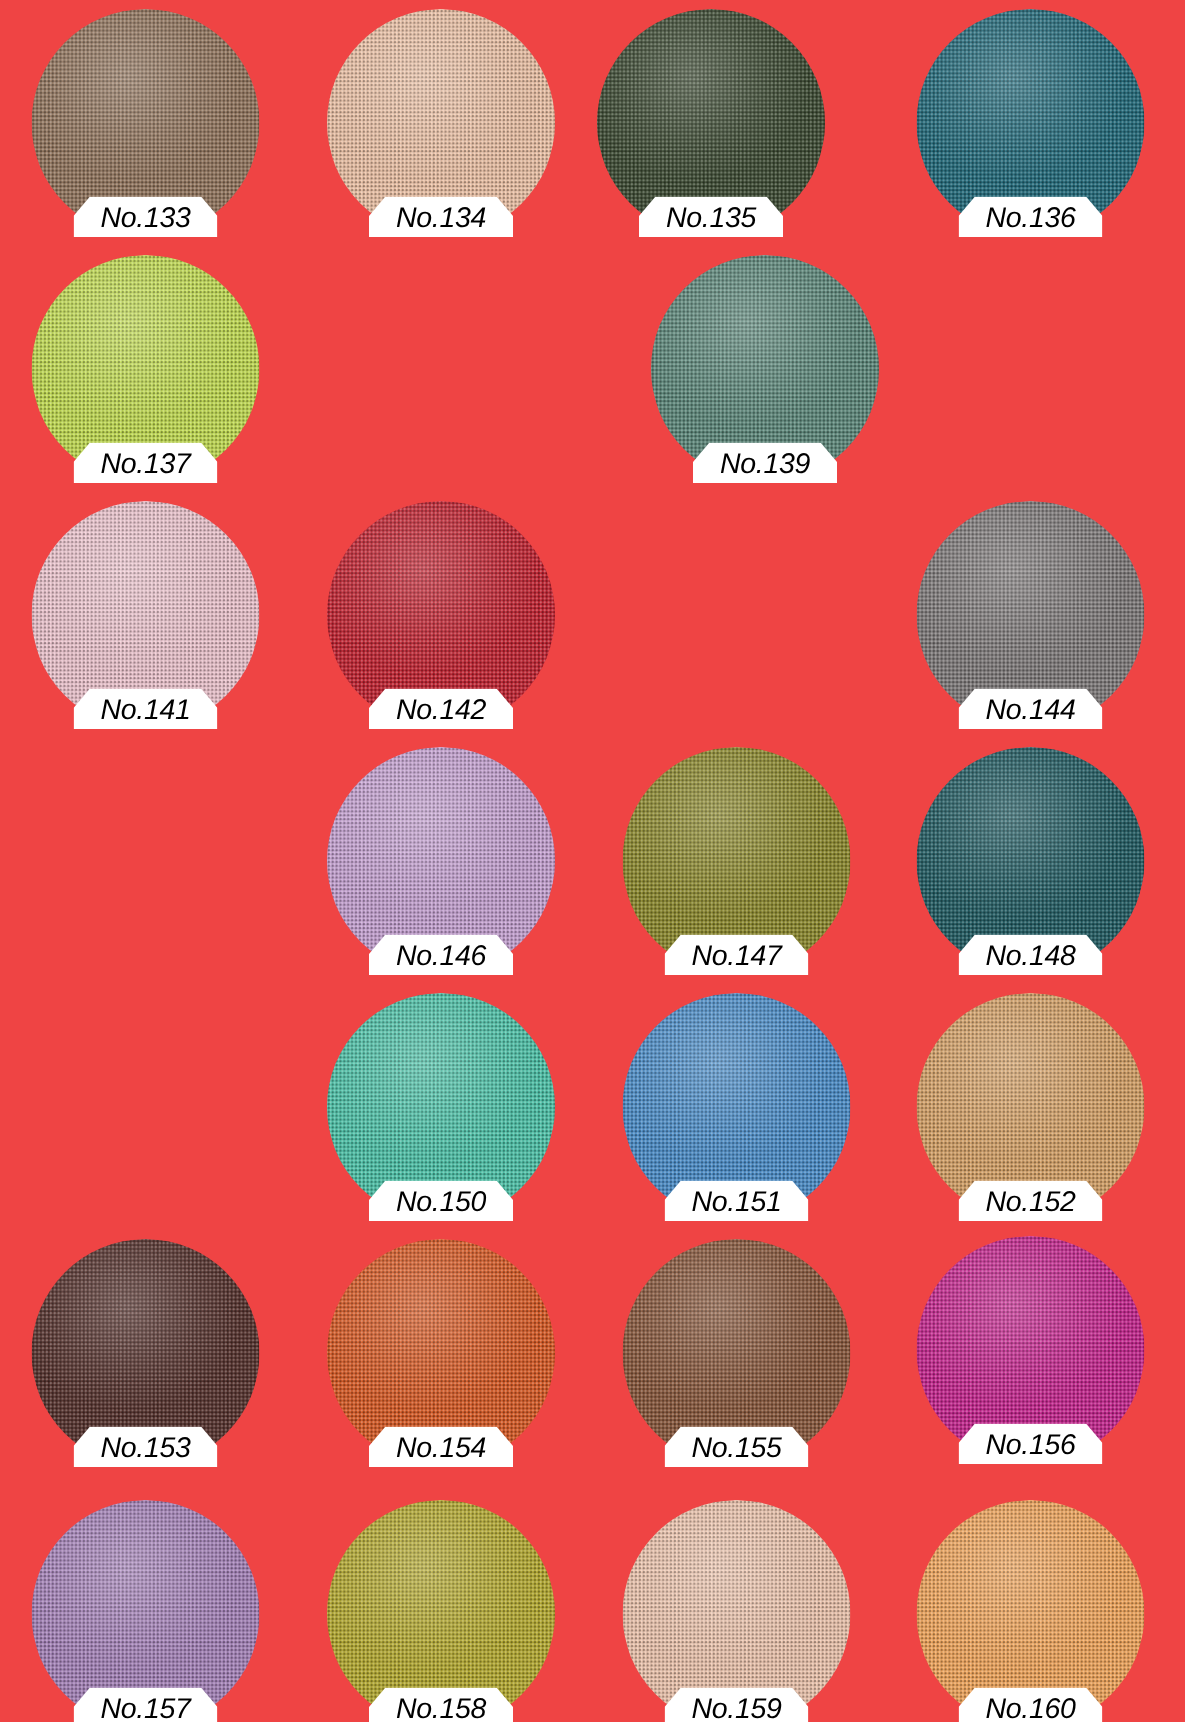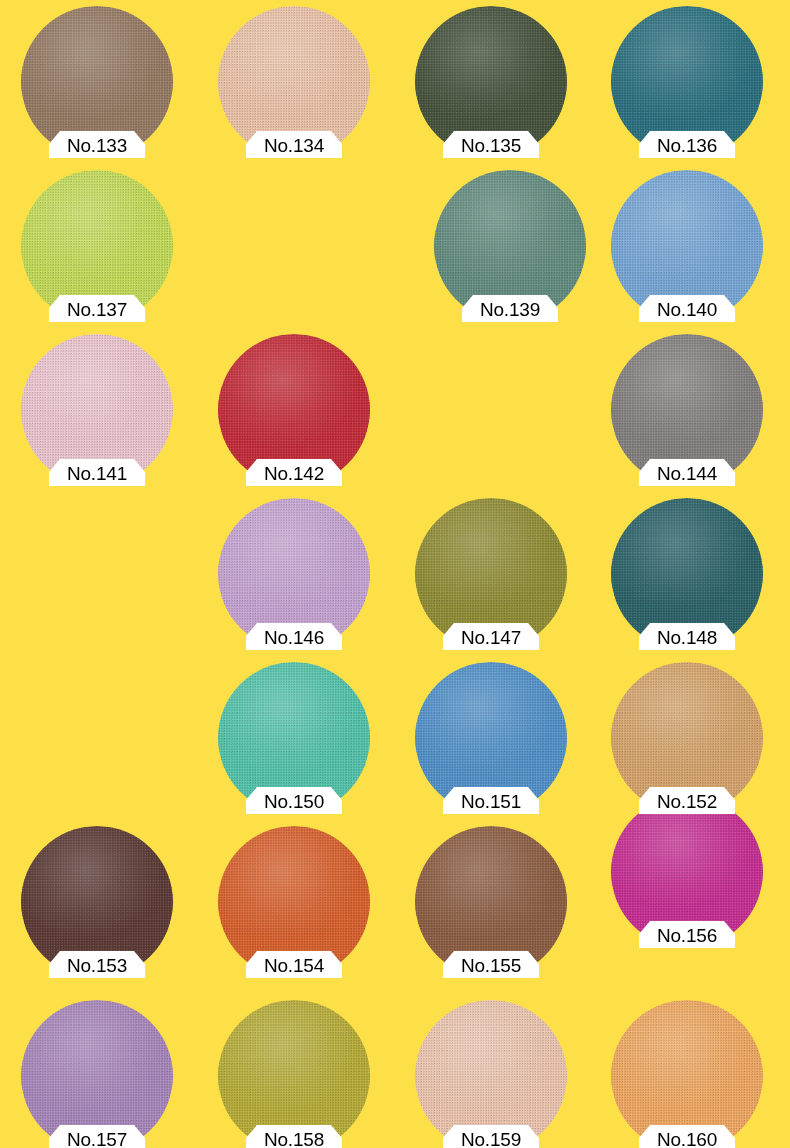--- a/index.html
+++ b/index.html
@@ -11,21 +11,22 @@
     width: 790px;
     height: 1148px;
     overflow: hidden;
     font-family: "Liberation Sans", sans-serif;
   }
 
   #swatch-sheet {
     position: relative;
     width: 790px;
     height: 1148px;
-    background: #fde047;
+    background: #ef4444;
+    font-style: italic;
   }
 
   .swatch-cell {
     position: absolute;
     width: 152px;
     height: 152px;
   }
 
   
   .swatch-disc {
@@ -124,21 +125,21 @@
     </div>
     <div class="swatch-cell" style="left: 218px; top: 6px; width: 152px; height: 152px;">
       <div class="swatch-disc" style="background: rgb(241, 197, 168);">
         <div class="swatch-texture"></div>
         <div class="swatch-shade"></div>
       </div>
       <div class="swatch-notch">
         <span class="swatch-label">No.134</span>
       </div>
     </div>
-    <div class="swatch-cell" style="left: 415px; top: 6px; width: 152px; height: 152px;">
+    <div class="swatch-cell" style="left: 398px; top: 6px; width: 152px; height: 152px;">
       <div class="swatch-disc" style="background: rgb(60, 75, 50);">
         <div class="swatch-texture"></div>
         <div class="swatch-shade"></div>
       </div>
       <div class="swatch-notch">
         <span class="swatch-label">No.135</span>
       </div>
     </div>
     <div class="swatch-cell" style="left: 611px; top: 6px; width: 152px; height: 152px;">
       <div class="swatch-disc" style="background: rgb(32, 107, 124);">
@@ -160,29 +161,20 @@
     </div>
     <div class="swatch-cell" style="left: 434px; top: 170px; width: 152px; height: 152px;">
       <div class="swatch-disc" style="background: rgb(93, 138, 124);">
         <div class="swatch-texture"></div>
         <div class="swatch-shade"></div>
       </div>
       <div class="swatch-notch">
         <span class="swatch-label">No.139</span>
       </div>
     </div>
-    <div class="swatch-cell" style="left: 611px; top: 170px; width: 152px; height: 152px;">
-      <div class="swatch-disc" style="background: rgb(115, 167, 218);">
-        <div class="swatch-texture"></div>
-        <div class="swatch-shade"></div>
-      </div>
-      <div class="swatch-notch">
-        <span class="swatch-label">No.140</span>
-      </div>
-    </div>
     <div class="swatch-cell" style="left: 21px; top: 334px; width: 152px; height: 152px;">
       <div class="swatch-disc" style="background: rgb(242, 200, 210);">
         <div class="swatch-texture"></div>
         <div class="swatch-shade"></div>
       </div>
       <div class="swatch-notch">
         <span class="swatch-label">No.141</span>
       </div>
     </div>
     <div class="swatch-cell" style="left: 218px; top: 334px; width: 152px; height: 152px;">
@@ -277,21 +269,21 @@
     </div>
     <div class="swatch-cell" style="left: 415px; top: 826px; width: 152px; height: 152px;">
       <div class="swatch-disc" style="background: rgb(138, 87, 58);">
         <div class="swatch-texture"></div>
         <div class="swatch-shade"></div>
       </div>
       <div class="swatch-notch">
         <span class="swatch-label">No.155</span>
       </div>
     </div>
-    <div class="swatch-cell" style="left: 611px; top: 796px; width: 152px; height: 152px;">
+    <div class="swatch-cell" style="left: 611px; top: 824px; width: 152px; height: 152px;">
       <div class="swatch-disc" style="background: rgb(202, 35, 145);">
         <div class="swatch-texture"></div>
         <div class="swatch-shade"></div>
       </div>
       <div class="swatch-notch">
         <span class="swatch-label">No.156</span>
       </div>
     </div>
     <div class="swatch-cell" style="left: 21px; top: 1000px; width: 152px; height: 152px;">
       <div class="swatch-disc" style="background: rgb(168, 132, 189);">

